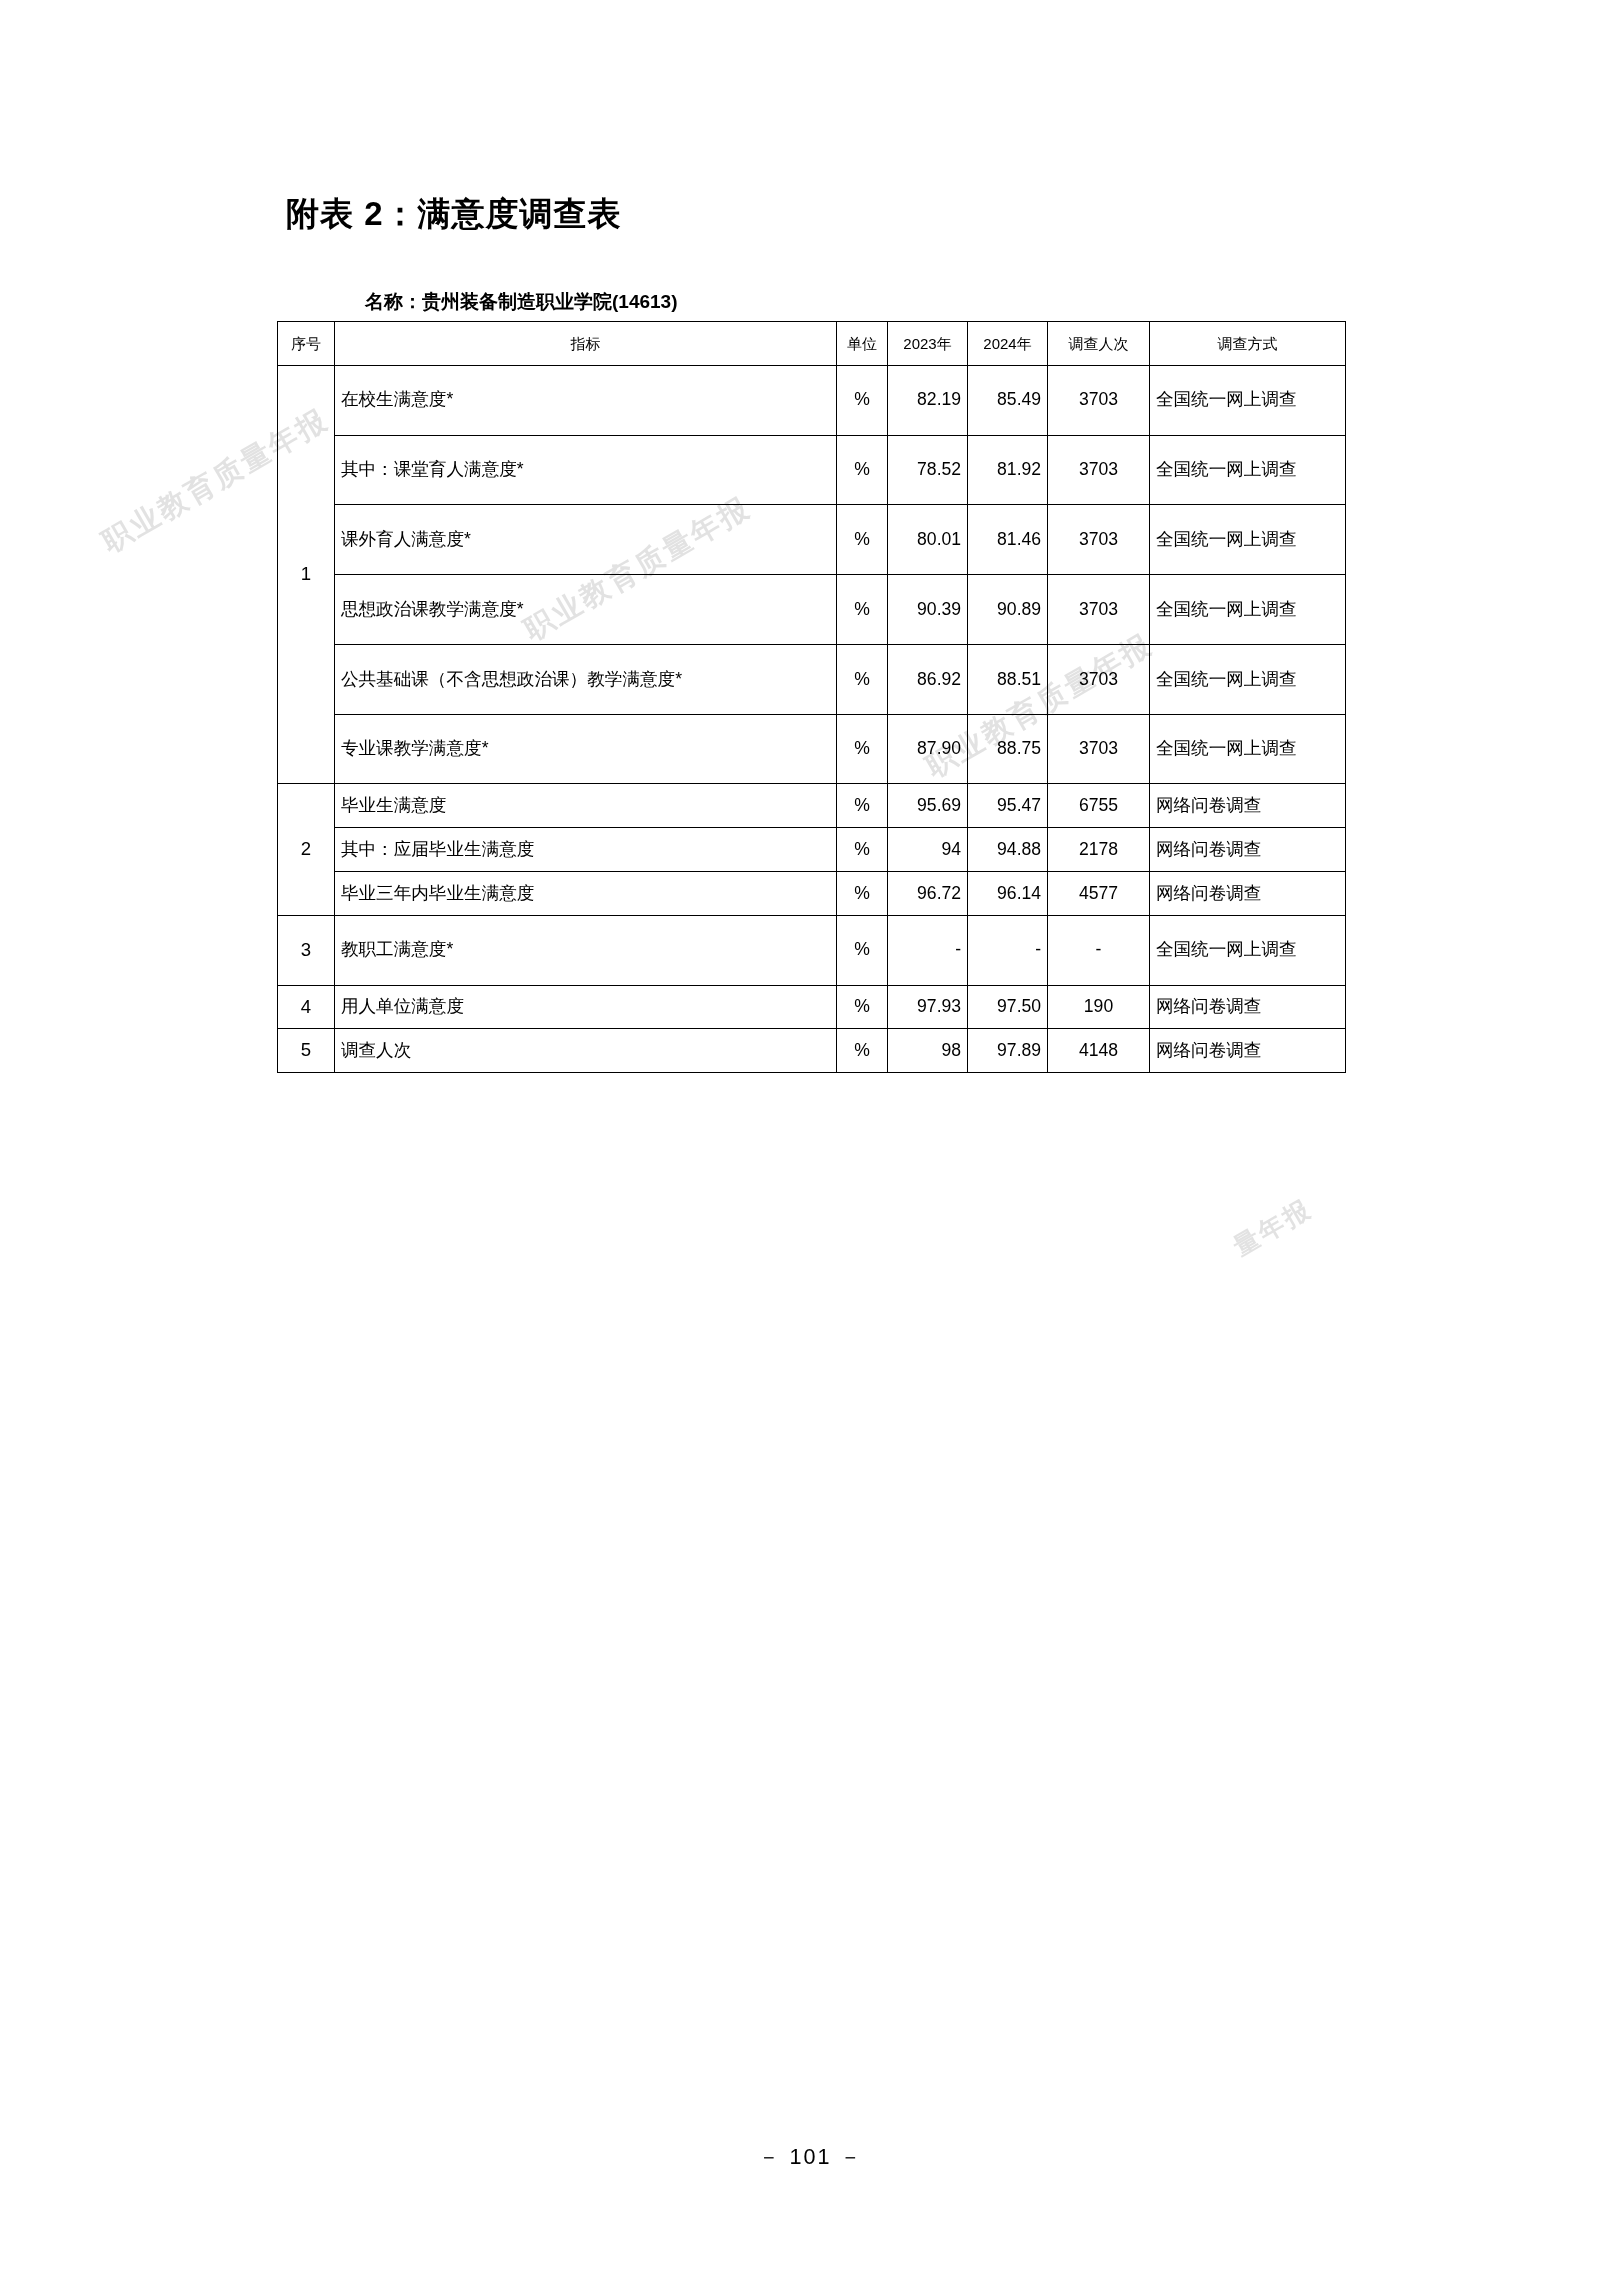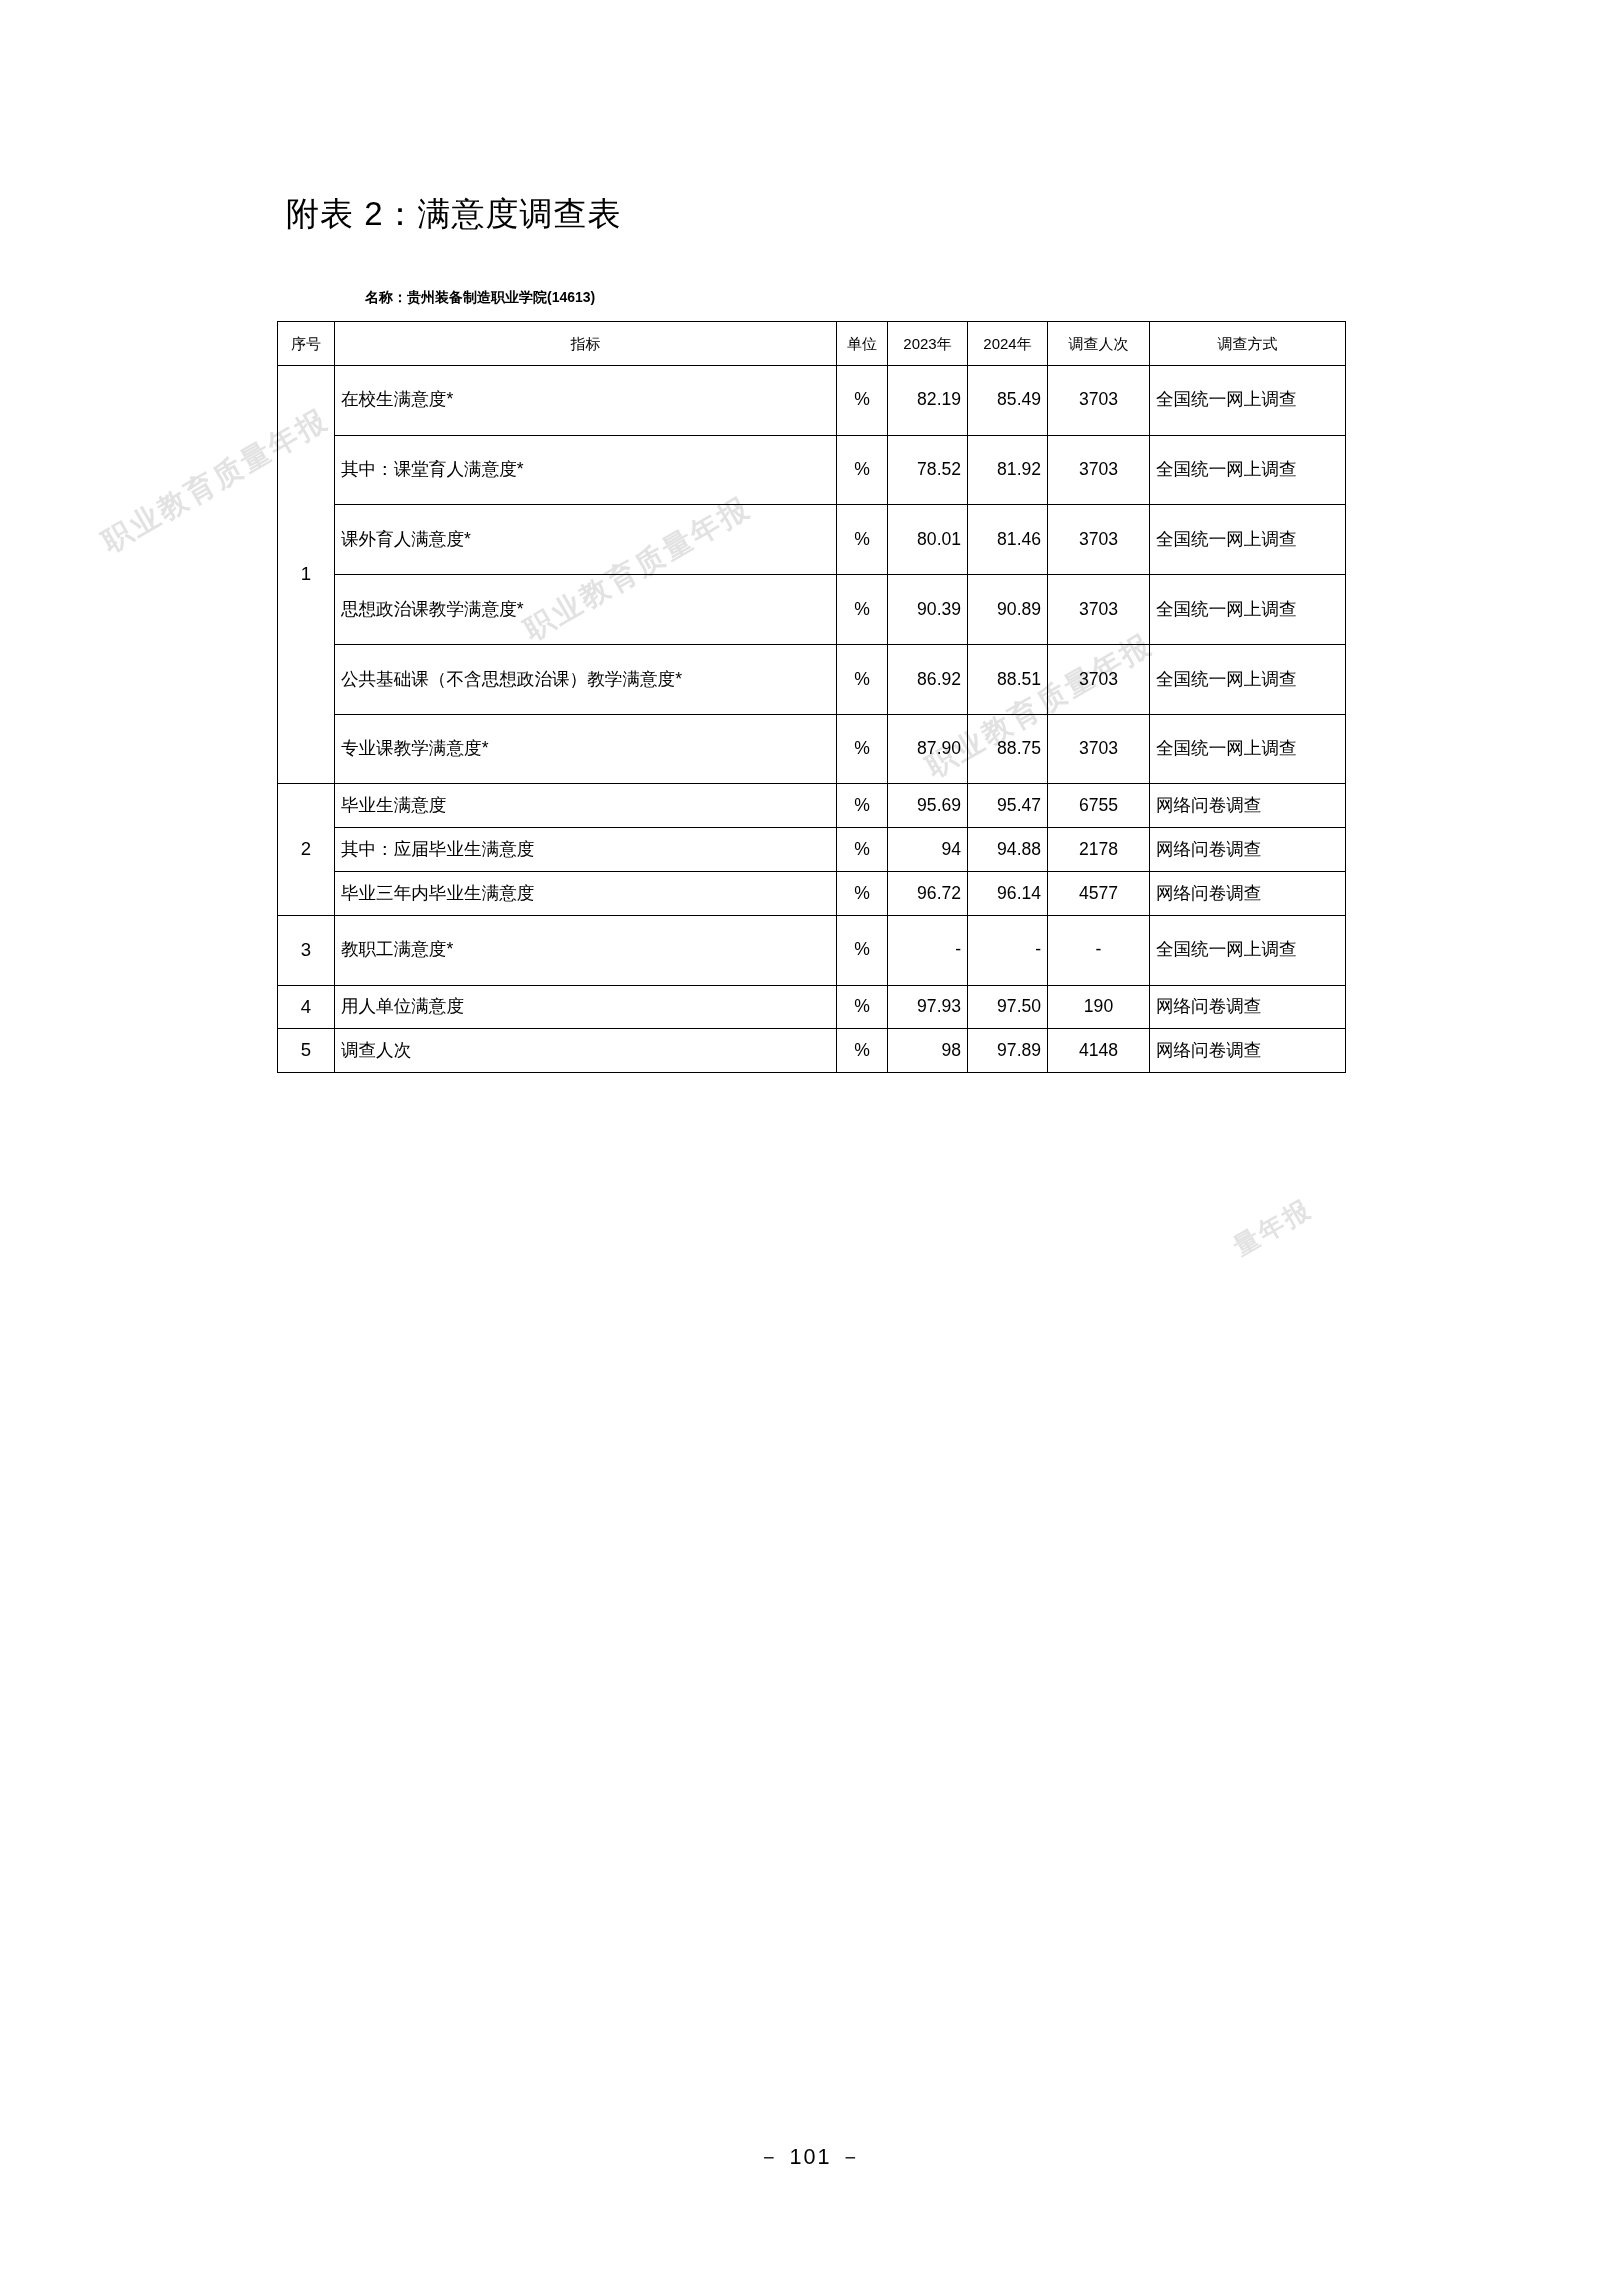--- a/index.html
+++ b/index.html
@@ -22,31 +22,31 @@
     height: 2293px;
     box-sizing: border-box;
   }
 
   
   .doc-title {
     position: absolute;
     left: 286px;
     top: 192px;
     font-size: 33px;
-    font-weight: 400;
+    font-weight: 700;
     letter-spacing: 1px;
     white-space: nowrap;
   }
 
   
   .doc-subtitle {
     position: absolute;
     left: 365px;
     top: 289px;
-    font-size: 14px;
+    font-size: 19px;
     font-weight: 600;
     white-space: nowrap;
   }
 
   
   .table-wrap {
     position: absolute;
     left: 277px;
     top: 321px;
     width: 1068px;

